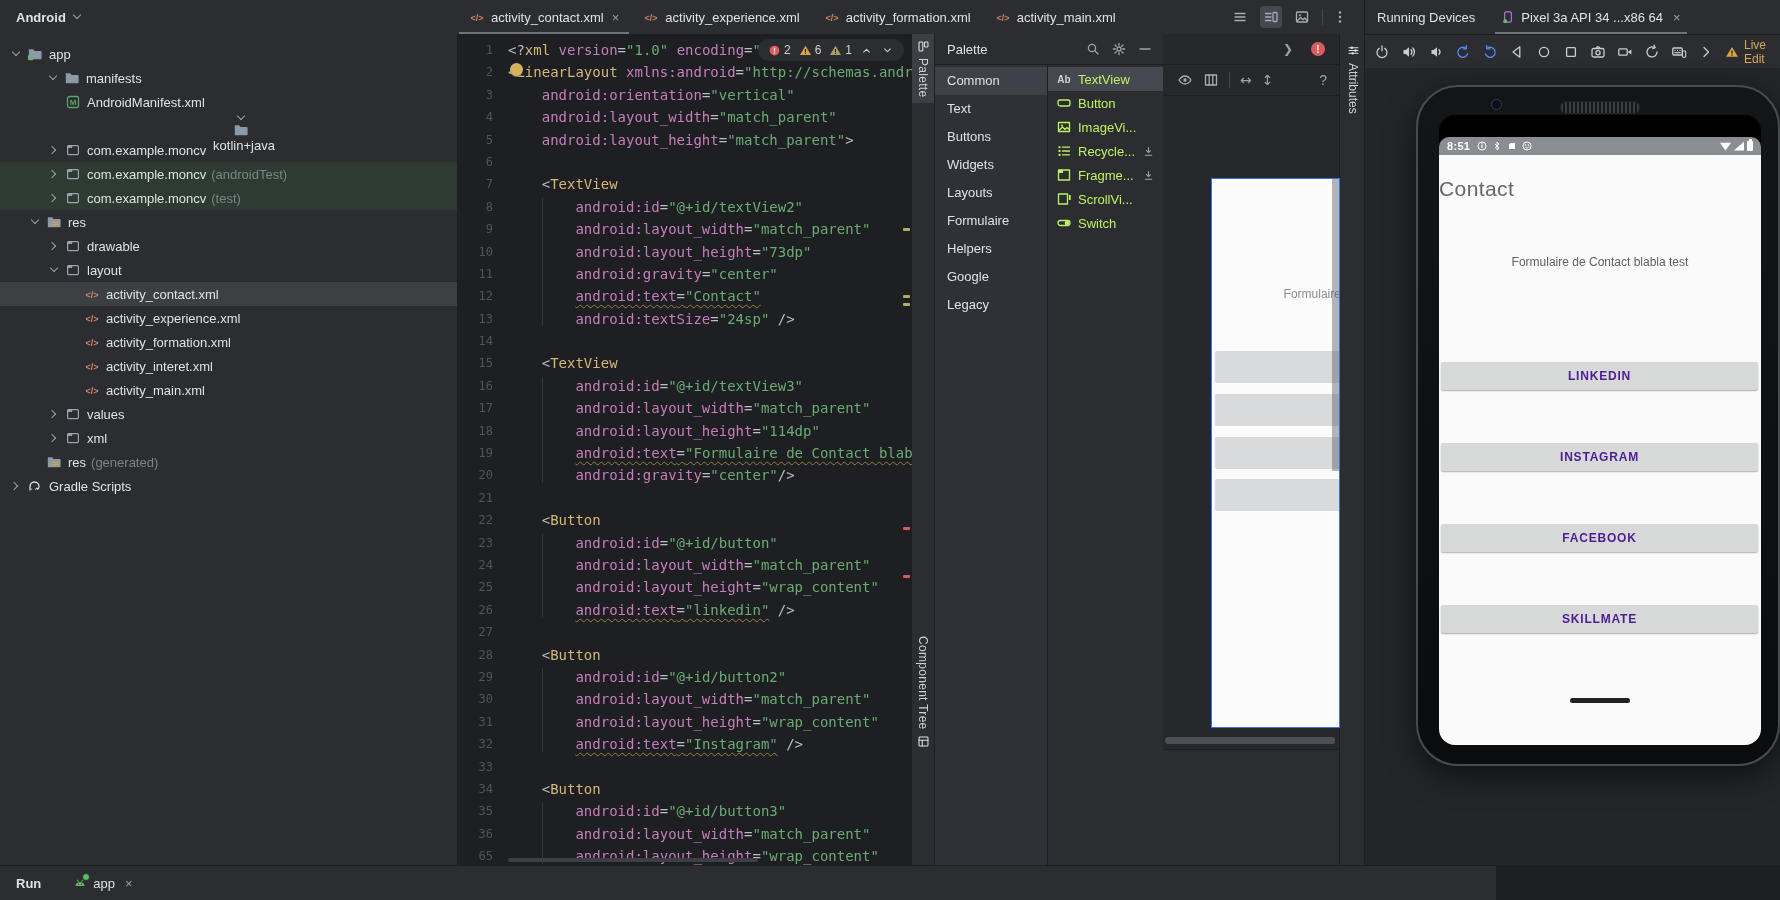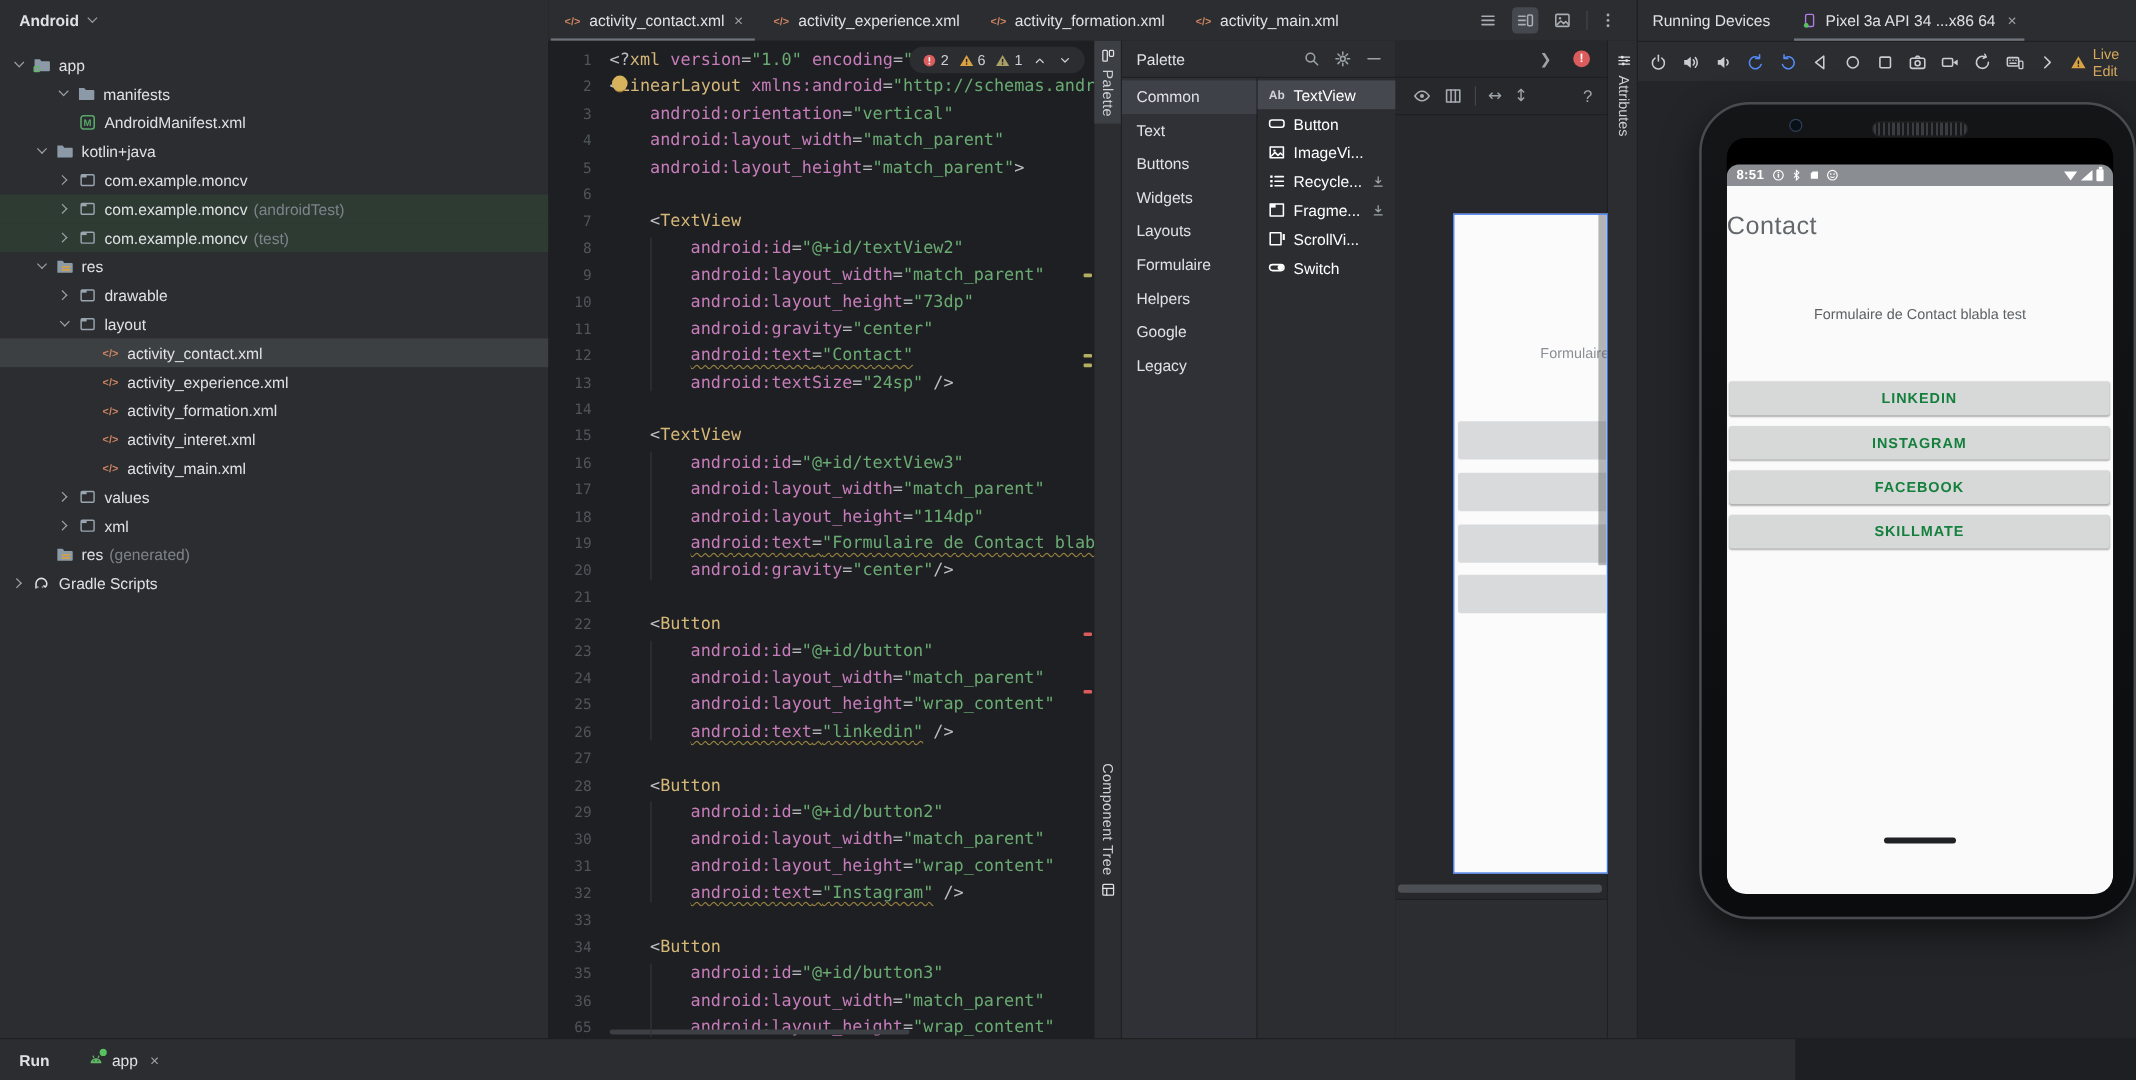--- a/index.html
+++ b/index.html
@@ -56,21 +56,21 @@
   .vtab.open{background:#3c3f44;}
   #comp-tree-tab{position:absolute;top:596px;left:0;}
   #palette-panel{width:228px;flex:none;background:#2b2d30;display:flex;flex-direction:column;}
   .pal-header{height:30px;flex:none;display:flex;align-items:center;padding:0 10px 0 12px;border-bottom:1px solid #1e1f22;font-size:13px;}
   .pal-hicons{margin-left:auto;display:flex;align-items:center;gap:10px;color:#9da2a8;}
   .pal-body{flex:1;display:flex;min-height:0;}
   #pal-cats{width:112px;flex:none;background:#2f3136;border-right:1px solid #1e1f22;padding-top:2px;}
   .cat{height:28px;line-height:28px;padding-left:12px;font-size:13px;}
   .cat.sel{background:#3e4147;}
   #pal-comps{flex:1;padding-top:2px;}
-  .comp{height:24px;display:flex;align-items:center;gap:6px;padding:0 8px;font-size:13px;color:#ffffff;}
+  .comp{height:24px;display:flex;align-items:center;gap:6px;padding:0 8px;font-size:13px;color:#bef264;}
   .comp.sel{background:#45484e;}
   .comp .dl{margin-left:auto;color:#9da2a8;}
   
   #design-surface{width:176px;flex:none;background:#26282c;position:relative;}
   .ds-row1{height:30px;border-bottom:1px solid #1e1f22;display:flex;align-items:center;justify-content:flex-end;gap:18px;padding-right:14px;color:#9da2a8;}
   .ds-row2{height:30px;border-bottom:1px solid #1e1f22;display:flex;align-items:center;gap:10px;padding:0 12px 0 14px;color:#a8adb4;}
   .err-badge{width:14px;height:14px;border-radius:50%;background:#db5c5c;color:#fff;font-size:10px;font-weight:700;
              display:flex;align-items:center;justify-content:center;}
   .arrow-glyph{font-size:14px;color:#9da2a8;font-family:"DejaVu Sans",sans-serif;}
   .help-glyph{margin-left:auto;font-size:14px;color:#9da2a8;}
@@ -104,21 +104,21 @@
   .sbar-right{margin-left:auto;display:flex;align-items:center;gap:3px;}
   .wifi{width:11px;height:9px;background:#fff;clip-path:polygon(50% 100%,0 15%,100% 15%);}
   .signal{width:10px;height:9px;background:#fff;clip-path:polygon(100% 0,100% 100%,0 100%);}
   .batt{width:6px;height:10px;background:#fff;border-radius:1px;position:relative;}
   .batt::before{content:"";position:absolute;left:1.5px;top:-2px;width:3px;height:2px;background:#fff;}
   .content{position:absolute;left:0;right:0;top:40px;bottom:0;background:#fafafa;}
   .app-title{margin-top:22px;font-size:21px;color:#63676c;letter-spacing:.4px;}
   .app-sub{position:absolute;top:100px;left:0;width:100%;text-align:center;font-size:12px;color:#5d6165;}
   #phone-buttons{position:absolute;top:163px;left:2px;right:3px;display:flex;flex-direction:column;gap:9px;}
   .abtn{height:28px;background:#d7d8d8;border-radius:2px;box-shadow:0 1px 1.5px rgba(0,0,0,.3);
-        display:flex;align-items:center;justify-content:center;font-size:12px;font-weight:700;color:#15803d;letter-spacing:.8px;}
+        display:flex;align-items:center;justify-content:center;font-size:12px;font-weight:700;color:#4c1d95;letter-spacing:.8px;margin-top:44px;}
   .homebar{position:absolute;bottom:42px;left:50%;transform:translateX(-50%);width:60px;height:5px;border-radius:3px;background:#202124;}
   
   #bottom-bar{position:absolute;left:0;top:865px;width:1496px;height:35px;background:#2b2d30;border-top:1px solid #1e1f22;
               display:flex;align-items:center;padding-left:16px;box-sizing:border-box;}
   #run-label{font-size:13px;font-weight:700;}
   .tool-tab{margin-left:32px;display:flex;align-items:center;gap:6px;font-size:13px;position:relative;}
   .run-dot{position:absolute;left:9px;top:-3px;width:6px;height:6px;border-radius:50%;background:#57c25f;border:1px solid #2b2d30;}
   .tool-tab .tclose{color:#9da2a8;margin-left:4px;}
 </style>
 </head>
@@ -154,21 +154,21 @@
         <div class="trow" style="padding-left: 50px;">
           <span class="chev none"></span>
           <span class="icn i16">
             <svg viewBox="0 0 16 16">
               <rect x="2.5" y="2.5" width="11" height="11" rx="2" fill="none" stroke="#59a869" stroke-width="1.3"></rect>
               <text x="8" y="11" font-size="8" font-weight="bold" fill="#59a869" text-anchor="middle" font-family="sans-serif">M</text>
             </svg>
           </span>
           <span>AndroidManifest.xml</span>
         </div>
-        <div class="trow" style="padding-left: 31px;">
+        <div class="trow" style="padding-left: 31px; flex-direction: column;">
           <span class="chev down"></span>
           <span class="icn i16">
             <svg viewBox="0 0 16 16">
               <path d="M1.8 3.3h4.4l1.4 1.8h6.2c.5 0 .8.3.8.8v6.6c0 .5-.3.8-.8.8H1.8z" fill="#8c99a6"></path>
             </svg>
           </span>
           <span>kotlin+java</span>
         </div>
         <div class="trow" style="padding-left: 50px;">
           <span class="chev right"></span>

